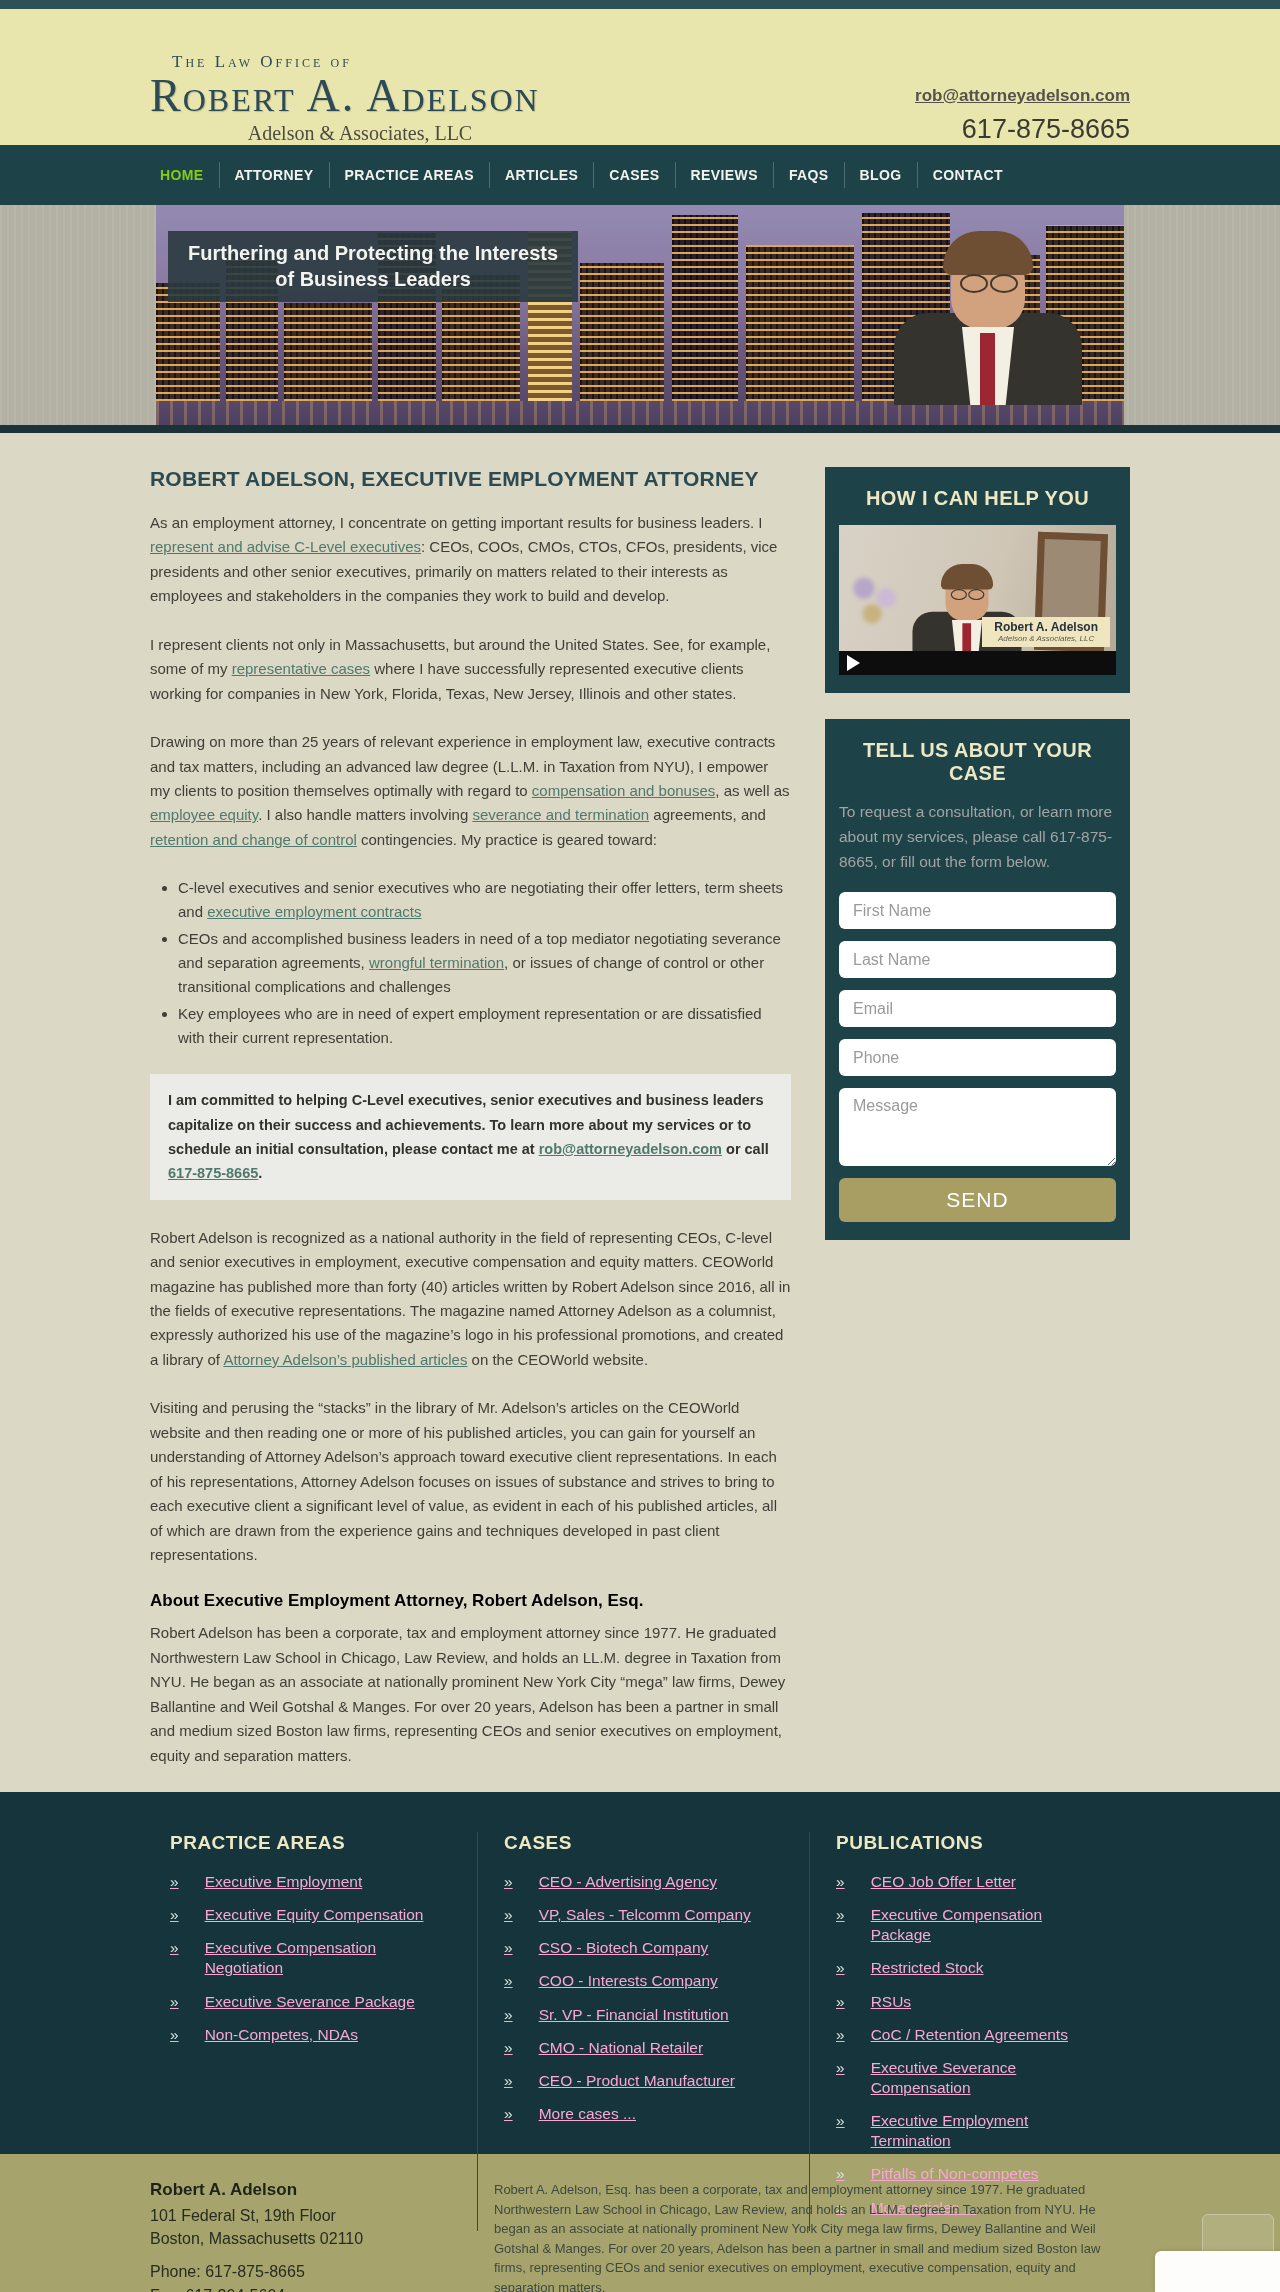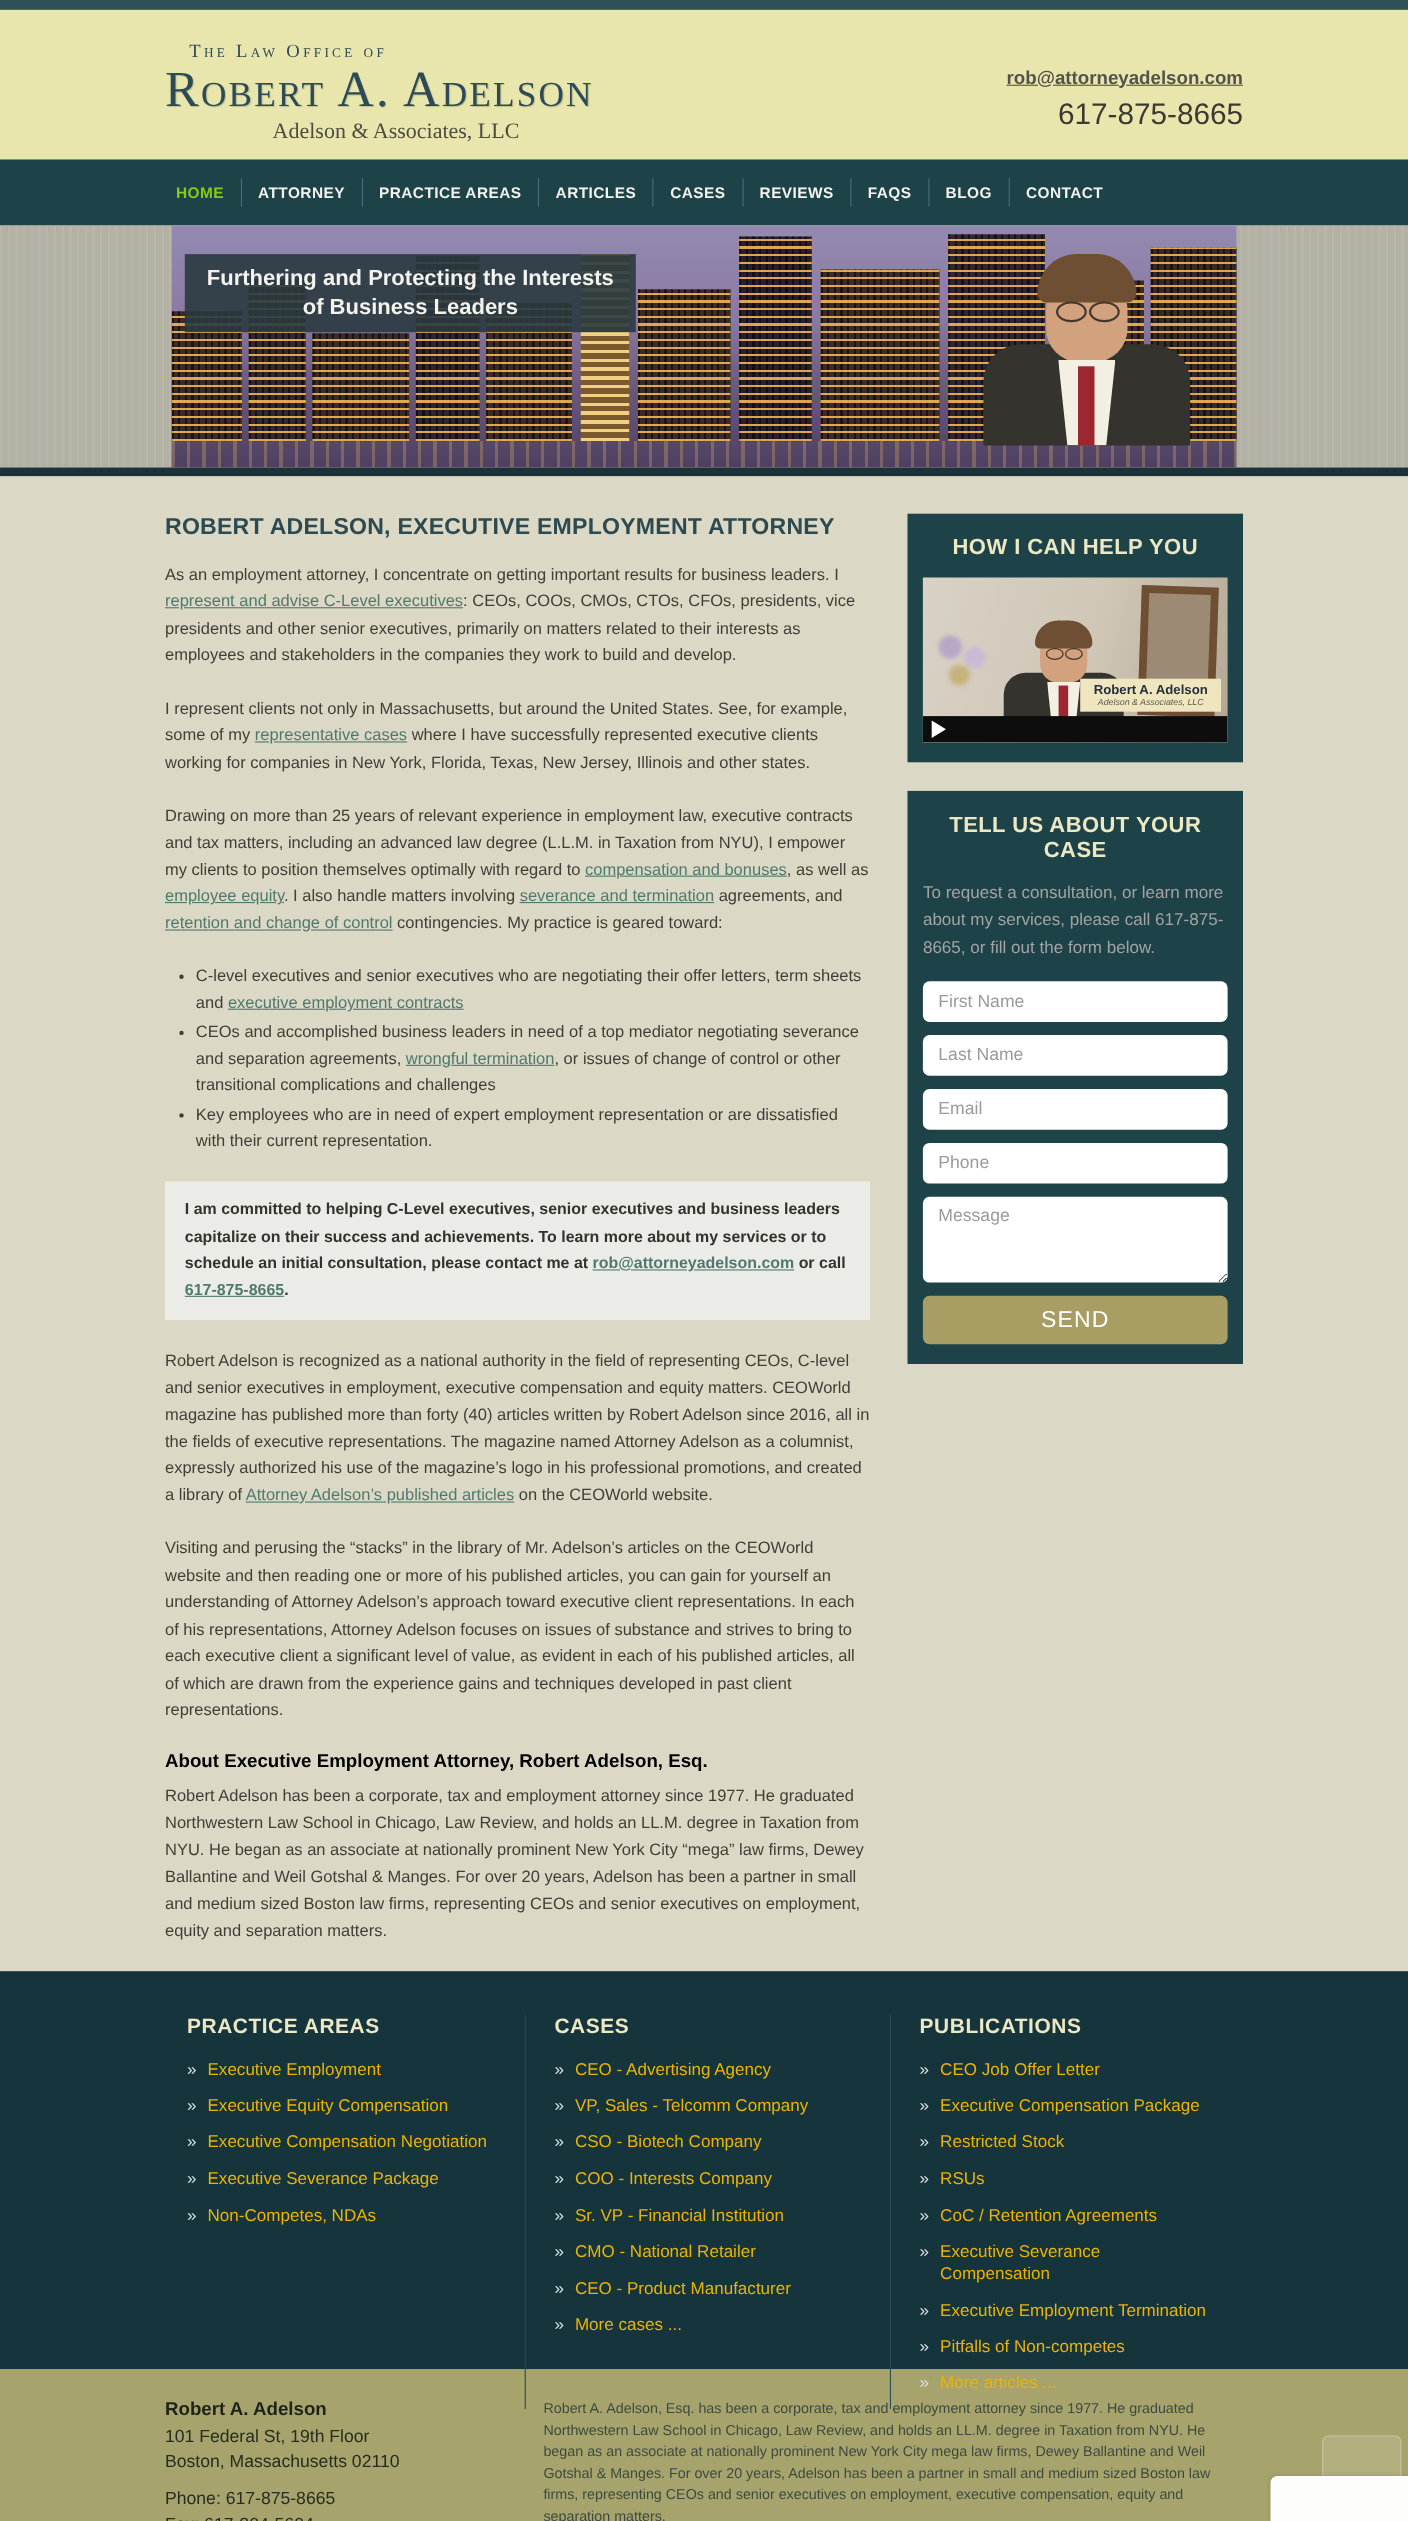--- a/index.html
+++ b/index.html
@@ -3,21 +3,21 @@
 <meta charset="utf-8">
 <style>
   html,body{margin:0;padding:0;background:#8a8878;}
   .page{position:relative;width:1280px;height:2292px;margin:0 auto;background:#dbd8c5;
         font-family:"Liberation Sans", sans-serif;overflow:hidden;}
   .container{width:980px;margin:0 auto;position:relative;}
 
   
   .topstrip{height:9px;background:#2e5156;}
   .header{height:136px;background:#e9e6ad;}
-  .header .container{display:flex;justify-content:space-between;align-items:center;height:100%;}
+  .header .container{display:flex;justify-content:space-between;align-items:flex-end;height:100%;}
   .logo{padding-top:14px;}
   .logo .tagline{font-family:"Liberation Serif", serif;font-variant:small-caps;font-size:17px;
                  letter-spacing:3px;color:#2e4a56;margin-left:22px;}
   .logo .name{font-family:"Liberation Serif", serif;font-variant:small-caps;font-size:46px;
               letter-spacing:2px;color:#2d4a57;line-height:1.05;text-shadow:1px 1px 1px rgba(0,0,0,0.18);}
   .logo .firm{font-family:"Liberation Serif", serif;font-size:20px;color:#4c4c40;text-align:center;
               width:420px;margin-top:2px;}
   .contact{text-align:right;padding-top:26px;}
   .contact .email{font-weight:bold;font-size:17px;color:#55524b;text-decoration:underline;display:block;}
   .contact .phone{font-size:27px;color:#3a3a33;margin-top:8px;}
@@ -113,22 +113,22 @@
 
   
   .footer{height:362px;background:#15343c;box-sizing:border-box;padding-top:40px;}
   .fcols{display:flex;}
   .fcol{box-sizing:border-box;padding:0 26px;}
   .fc1{width:328px;padding-left:20px;border-right:1px solid #2b4d54;}
   .fc2{width:332px;border-right:1px solid #2b4d54;}
   .fc3{width:320px;}
   .ftitle{color:#ece8c3;font-size:19px;font-weight:bold;letter-spacing:0.5px;margin:0 0 18px;}
   .flist{list-style:none;margin:0;padding:0;}
-  .flist li{display:flex;gap:10px;color:#eab308;font-size:15.5px;line-height:1.3;
-            margin-bottom:13px;cursor:pointer;}
+  .flist li{display:flex;gap:26px;color:#f9a8d4;font-size:15.5px;line-height:1.3;
+            margin-bottom:13px;cursor:pointer;text-decoration:underline;}
   .arr::before{content:"\00BB";color:#d9e3de;}
 
   
   .bottom{height:235px;background:#a6a46c;box-sizing:border-box;padding-top:26px;}
   .bcols{display:flex;gap:44px;}
   .bleft{width:300px;}
   .bname{font-weight:bold;font-size:17px;color:#1d231a;margin-bottom:4px;}
   .baddr{font-size:16px;color:#272c20;line-height:1.45;}
   .bphone{font-size:16px;color:#272c20;margin-top:10px;line-height:1.45;}
   .bright{flex:1;}

